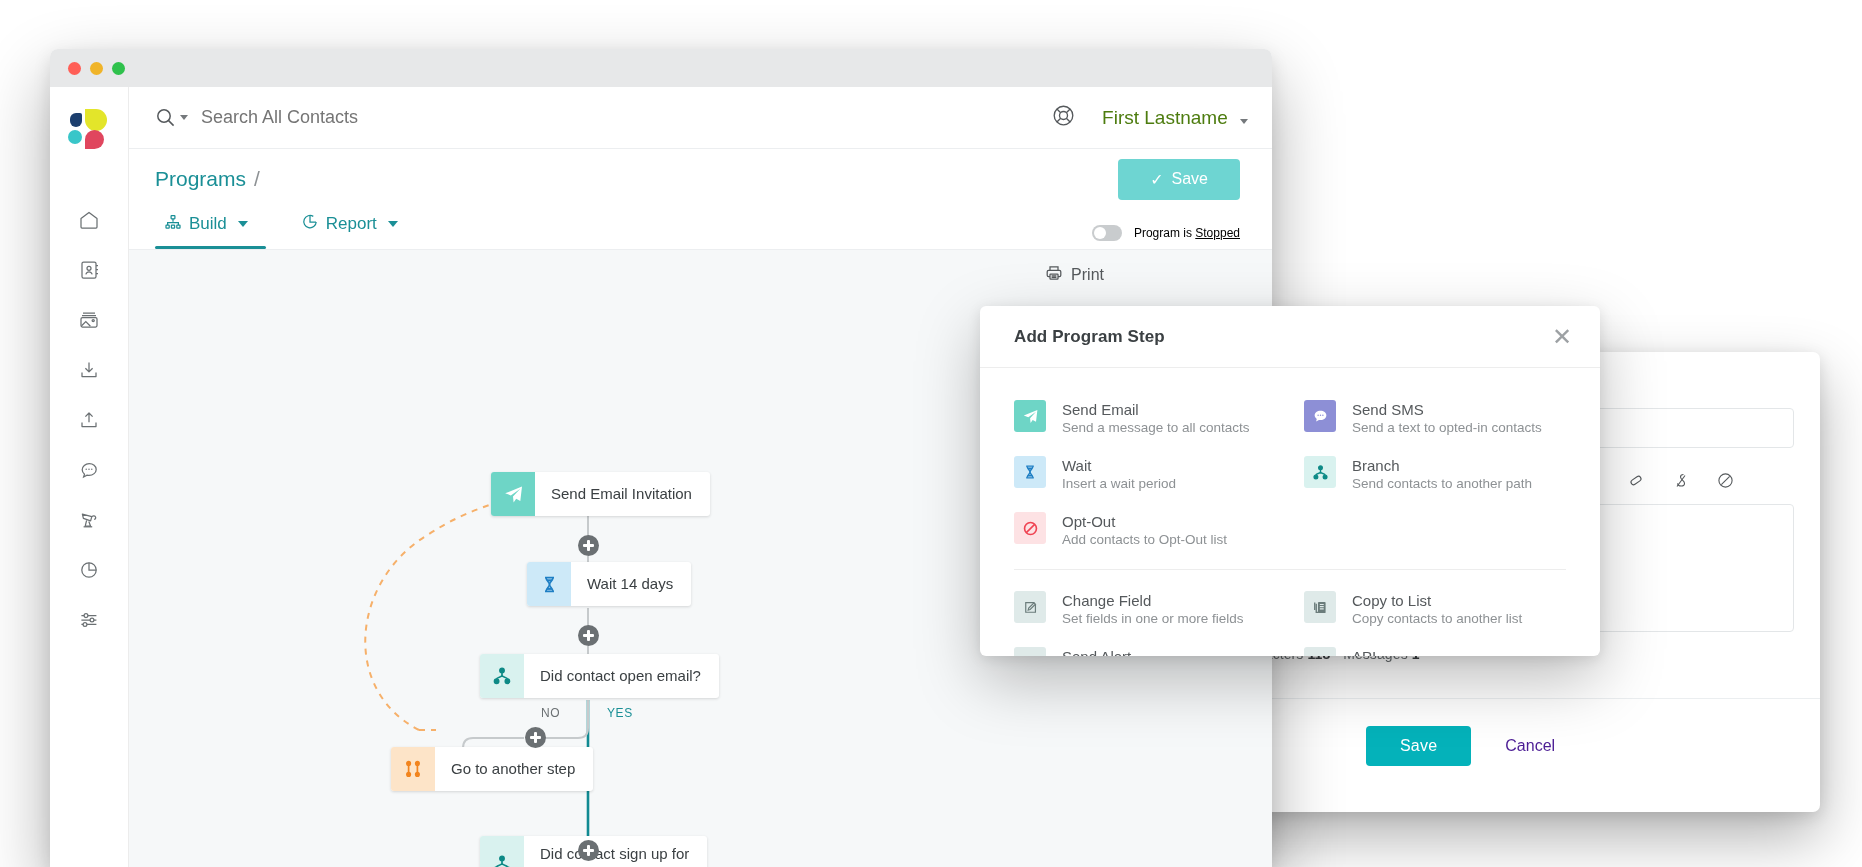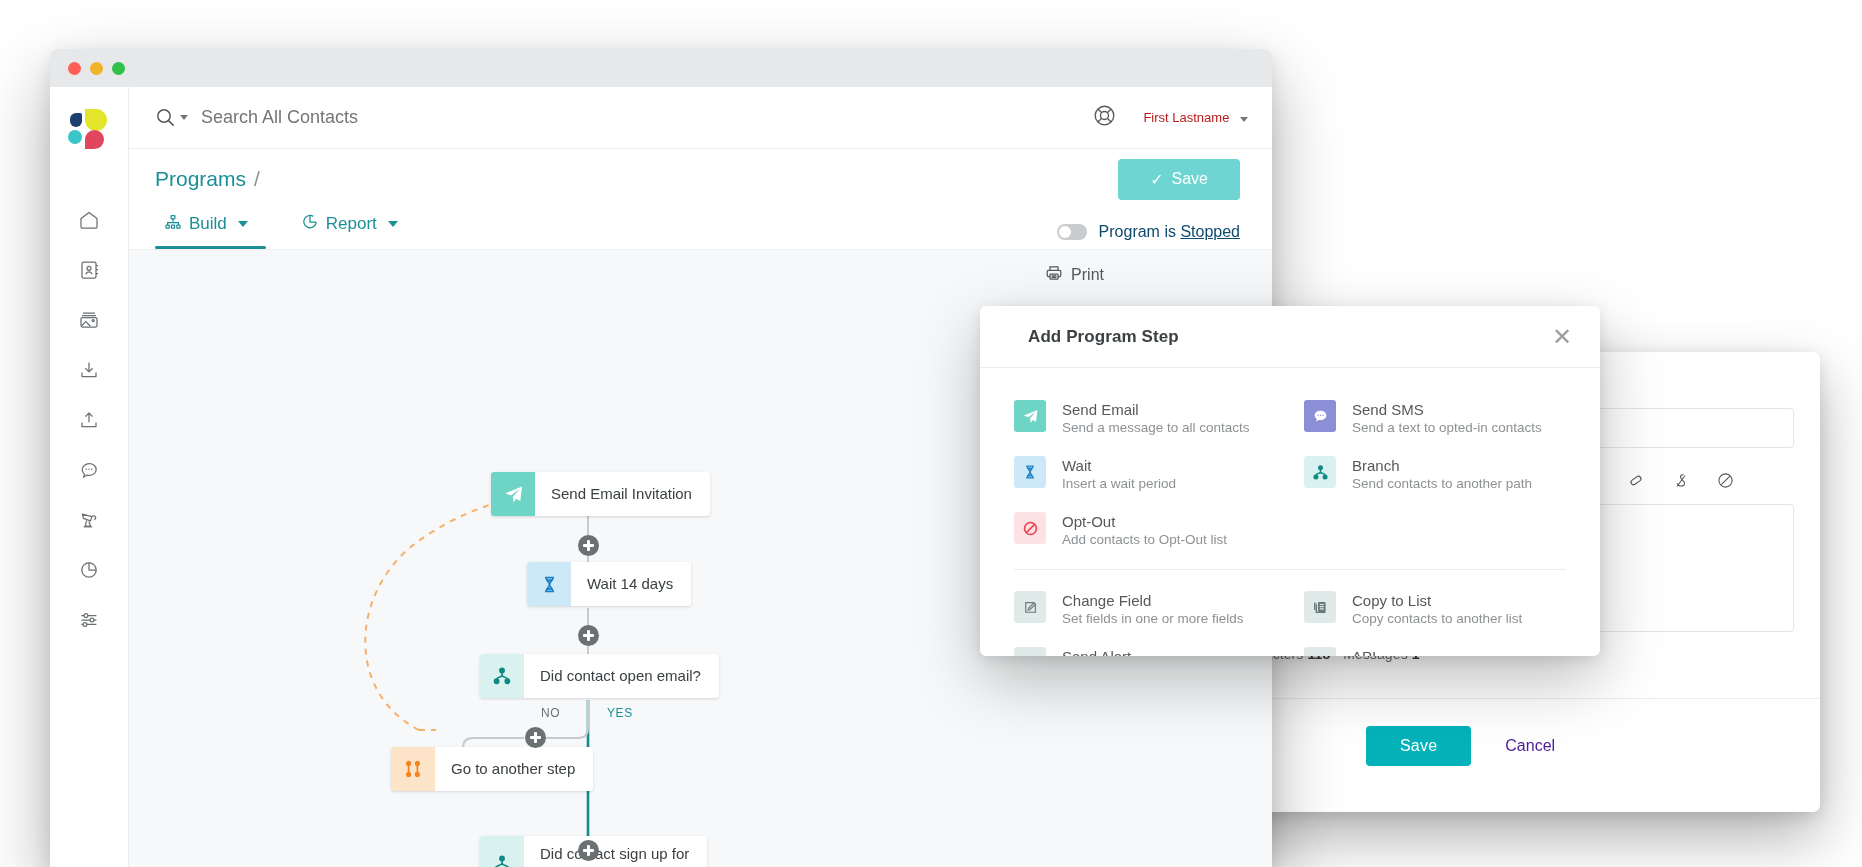--- a/index.html
+++ b/index.html
@@ -75,21 +75,21 @@
   .content { flex:1 1 auto; display:flex; flex-direction:column; min-width:0; }
   .topbar { height: 62px; background:#fff; border-bottom:1px solid #eceef0;
             display:flex; align-items:center; padding: 0 24px 0 26px; }
   .search-wrap { display:flex; align-items:center; gap: 13px; flex: 1 1 auto; }
   .search-ic { display:flex; align-items:center; gap:4px; }
   .caret { width:0;height:0;border-left:4.5px solid transparent;border-right:4.5px solid transparent;
            border-top:5.5px solid #75797c; }
   .search-input { border:none; outline:none; font-size: 18px; color:#8d9194; width: 420px;
                   font-family:"Liberation Sans",sans-serif; background:transparent; }
   .topbar-right { display:flex; align-items:center; gap: 26px; }
-  .user-name { font-size:13px; color:#b91c1c; }
+  .user-name { font-size:19px; color:#4d7c0f; }
 
   
   .crumbrow { height: 60px; background:#fff; display:flex; align-items:center;
               padding: 0 32px 0 26px; justify-content:space-between; }
   .crumb { font-size: 21px; color:#3b4043; display:flex; align-items:flex-end; }
   .crumb a { color:#1a8f96; text-decoration:none; cursor:pointer; }
   .crumb .sep { color:#8d9194; margin: 0 4px 0 8px; }
   .save-btn { background:#6ed5d2; color:#fff; border:none; border-radius:4px;
               padding: 11px 32px; font-size:16px; display:flex; align-items:center; gap:8px;
               cursor:pointer; font-family:"Liberation Sans",sans-serif; }
@@ -101,21 +101,21 @@
   .tab { display:flex; align-items:center; gap:8px; font-size:17px; color:#1a8f96;
          padding: 0 18px 10px 10px; cursor:pointer; position:relative; }
   .tab.active::after { content:""; position:absolute; left:0; right:0; bottom:0; height:3px;
                        background:#1a8f96; border-radius:2px; }
   .tab .tcaret { width:0;height:0;border-left:5px solid transparent;border-right:5px solid transparent;
                  border-top:6px solid #1a8f96; margin-left:3px; }
   .prog-state { display:flex; align-items:center; gap:12px; padding-bottom: 8px; }
   .toggle { width: 30px; height: 16px; border-radius: 9px; background:#c9ccce; position:relative; cursor:pointer; }
   .toggle::after { content:""; position:absolute; left:2px; top:2px; width:12px; height:12px;
                    border-radius:50%; background:#fff; }
-  .prog-label { font-size:16px; color:#0c4a6e; }
+  .prog-label { font-size:12px; color:#000000; }
   .prog-label u { text-decoration: underline; }
 
   
   .canvas { flex:1 1 auto; background:#f6f8f9; position:relative; border-top:1px solid #eceef0; overflow:hidden; }
   .print-btn { position:absolute; right: 168px; top: 14px; display:flex; align-items:center; gap:8px;
                font-size:16px; color:#55595c; cursor:pointer; }
 
   .node { position:absolute; display:flex; align-items:stretch; background:#fff;
           border-radius: 3px; box-shadow: 0 1px 3px rgba(0,0,0,.14); height: 44px; }
   .node.tall { height: 56px; }
@@ -133,21 +133,21 @@
   .edge-yes { color:#1a8f96; }
 
   
   .modal {
     position:absolute; left: 980px; top: 306px; width: 620px; height: 350px;
     background:#fff; border-radius: 6px;
     box-shadow: 0 24px 64px rgba(0,0,0,.26), 0 3px 14px rgba(0,0,0,.10);
     overflow:hidden;
   }
   .modal-head { height: 62px; border-bottom:1px solid #ededed; display:flex; align-items:center;
-                padding: 0 22px 0 48px; justify-content:space-between; }
+                padding: 0 22px 0 34px; justify-content:space-between; }
   .modal-title { font-size: 17px; font-weight:700; color:#3b4043; letter-spacing:.1px; }
   .modal-close { font-size: 24px; color:#9da1a4; cursor:pointer; line-height:1; padding:4px 6px; }
   .modal-body { padding: 22px 34px 0 34px; }
   .opt-grid { display:grid; grid-template-columns: 1fr 1fr; column-gap: 28px; row-gap: 0px; }
   .opt { display:flex; gap: 16px; align-items:flex-start; padding: 10px 0 11px 0; cursor:pointer; }
   .opt .oicon { width: 32px; height:32px; flex:0 0 32px; border-radius:3px;
                 display:flex; align-items:center; justify-content:center; }
   .opt .otxt { display:flex; flex-direction:column; gap:2px; padding-top:1px;}
   .opt .otitle { font-size: 15px; color:#55595c; font-weight:400; }
   .opt .odesc { font-size: 13.5px; color:#8d9194; }

